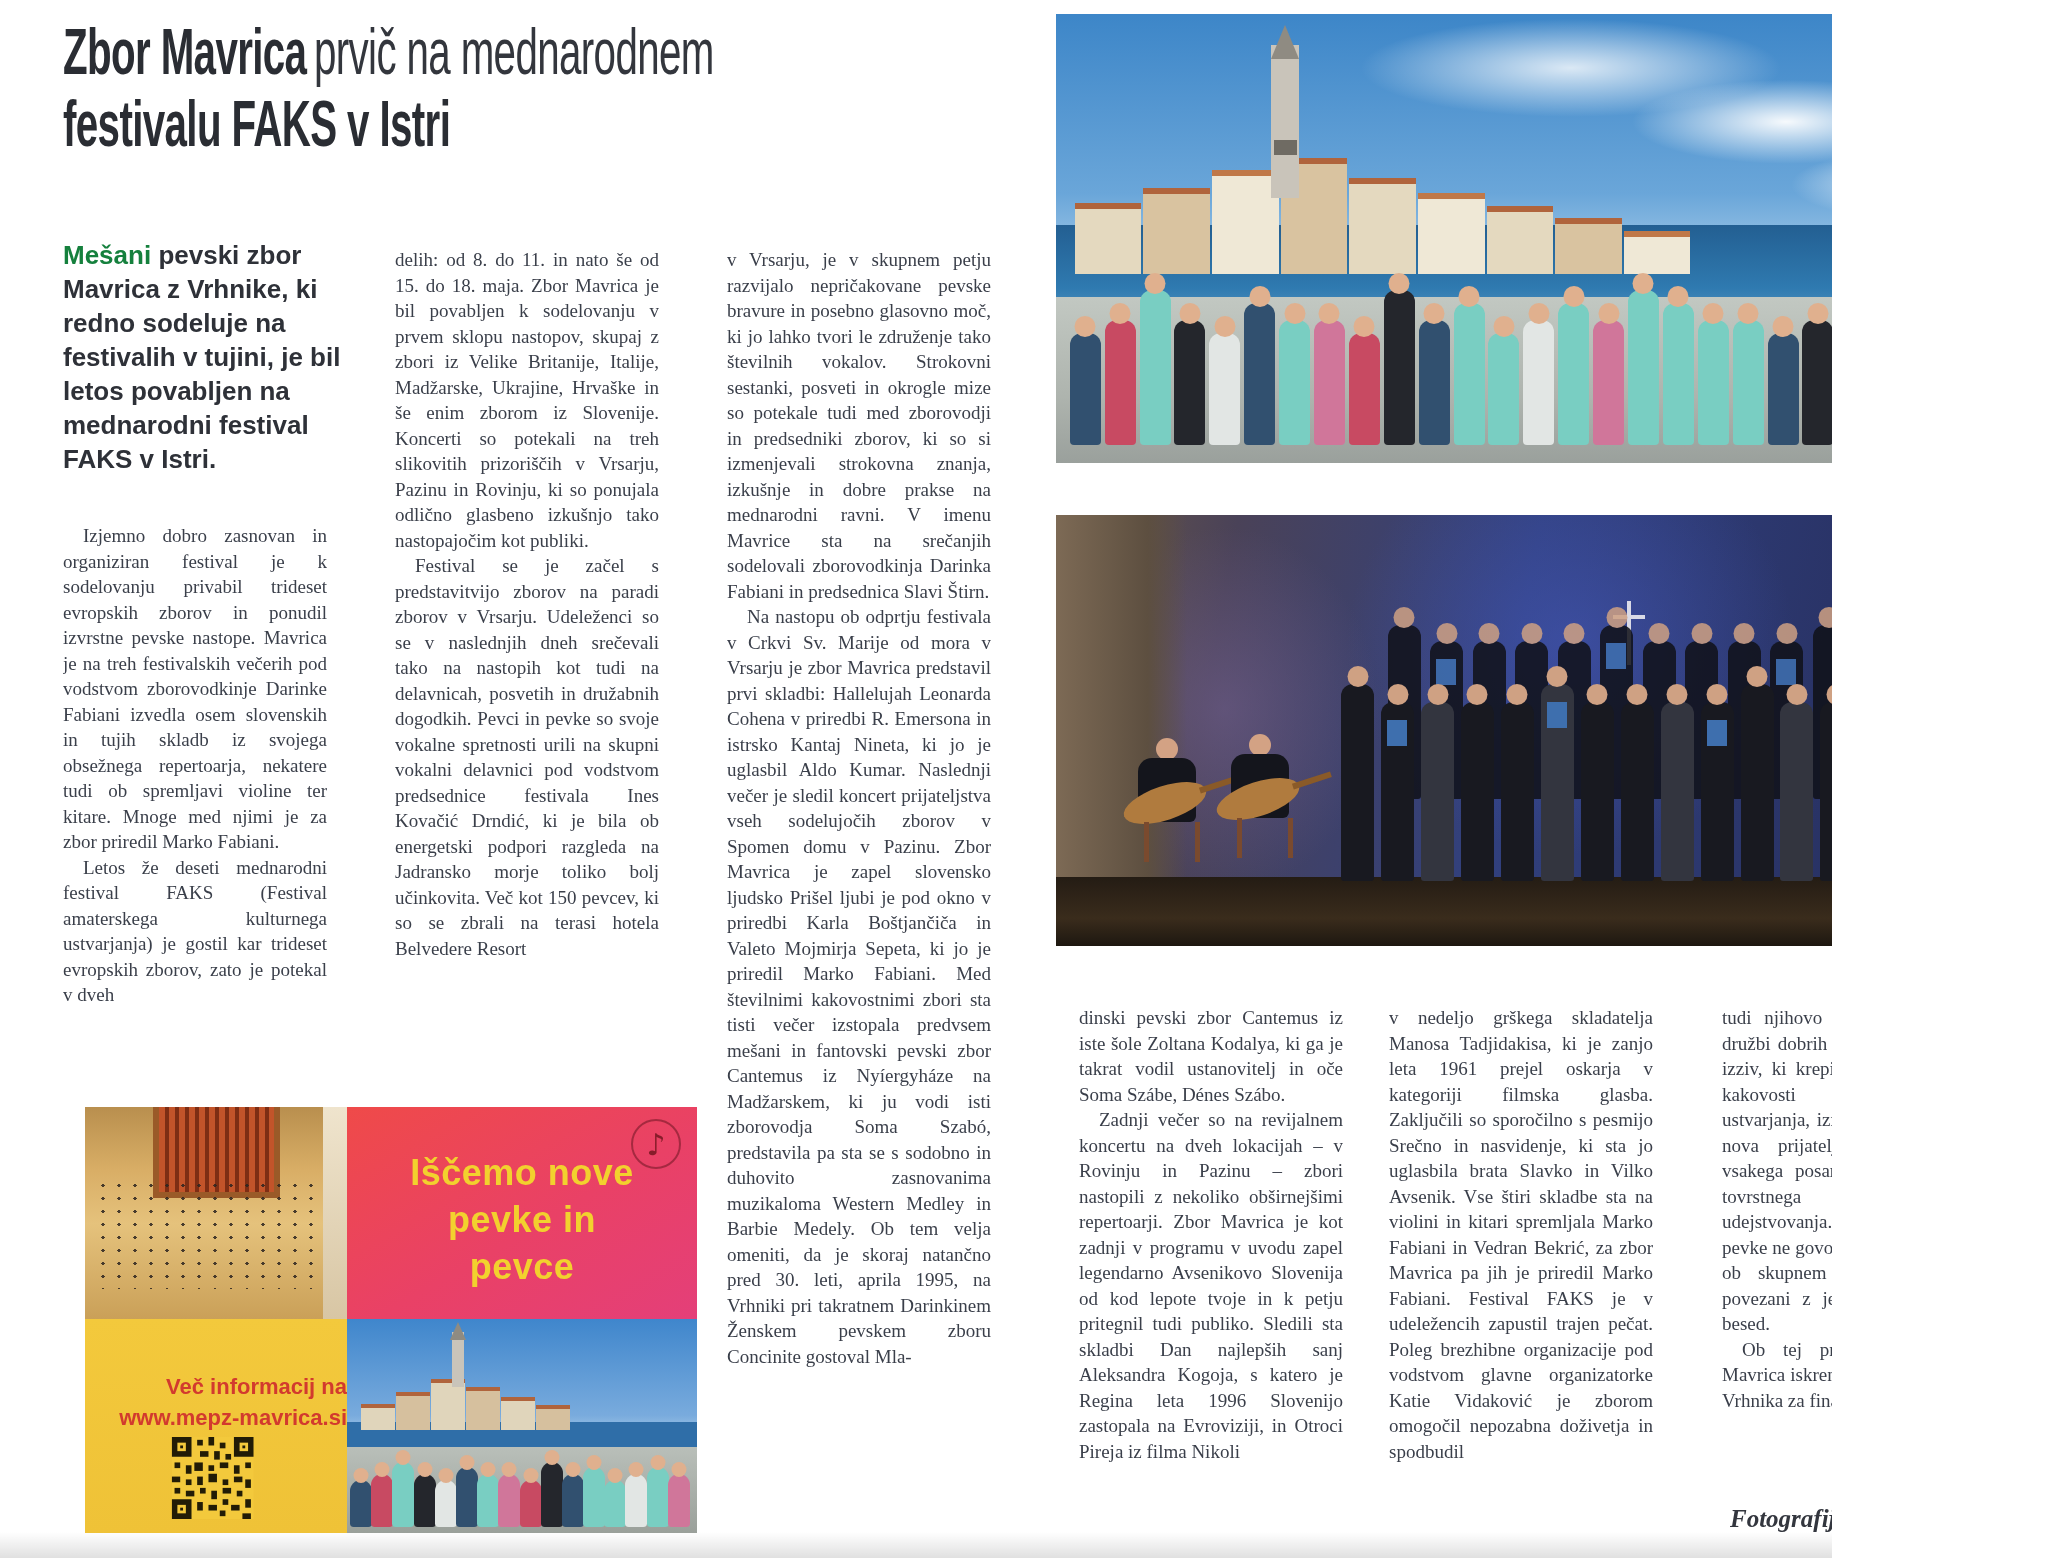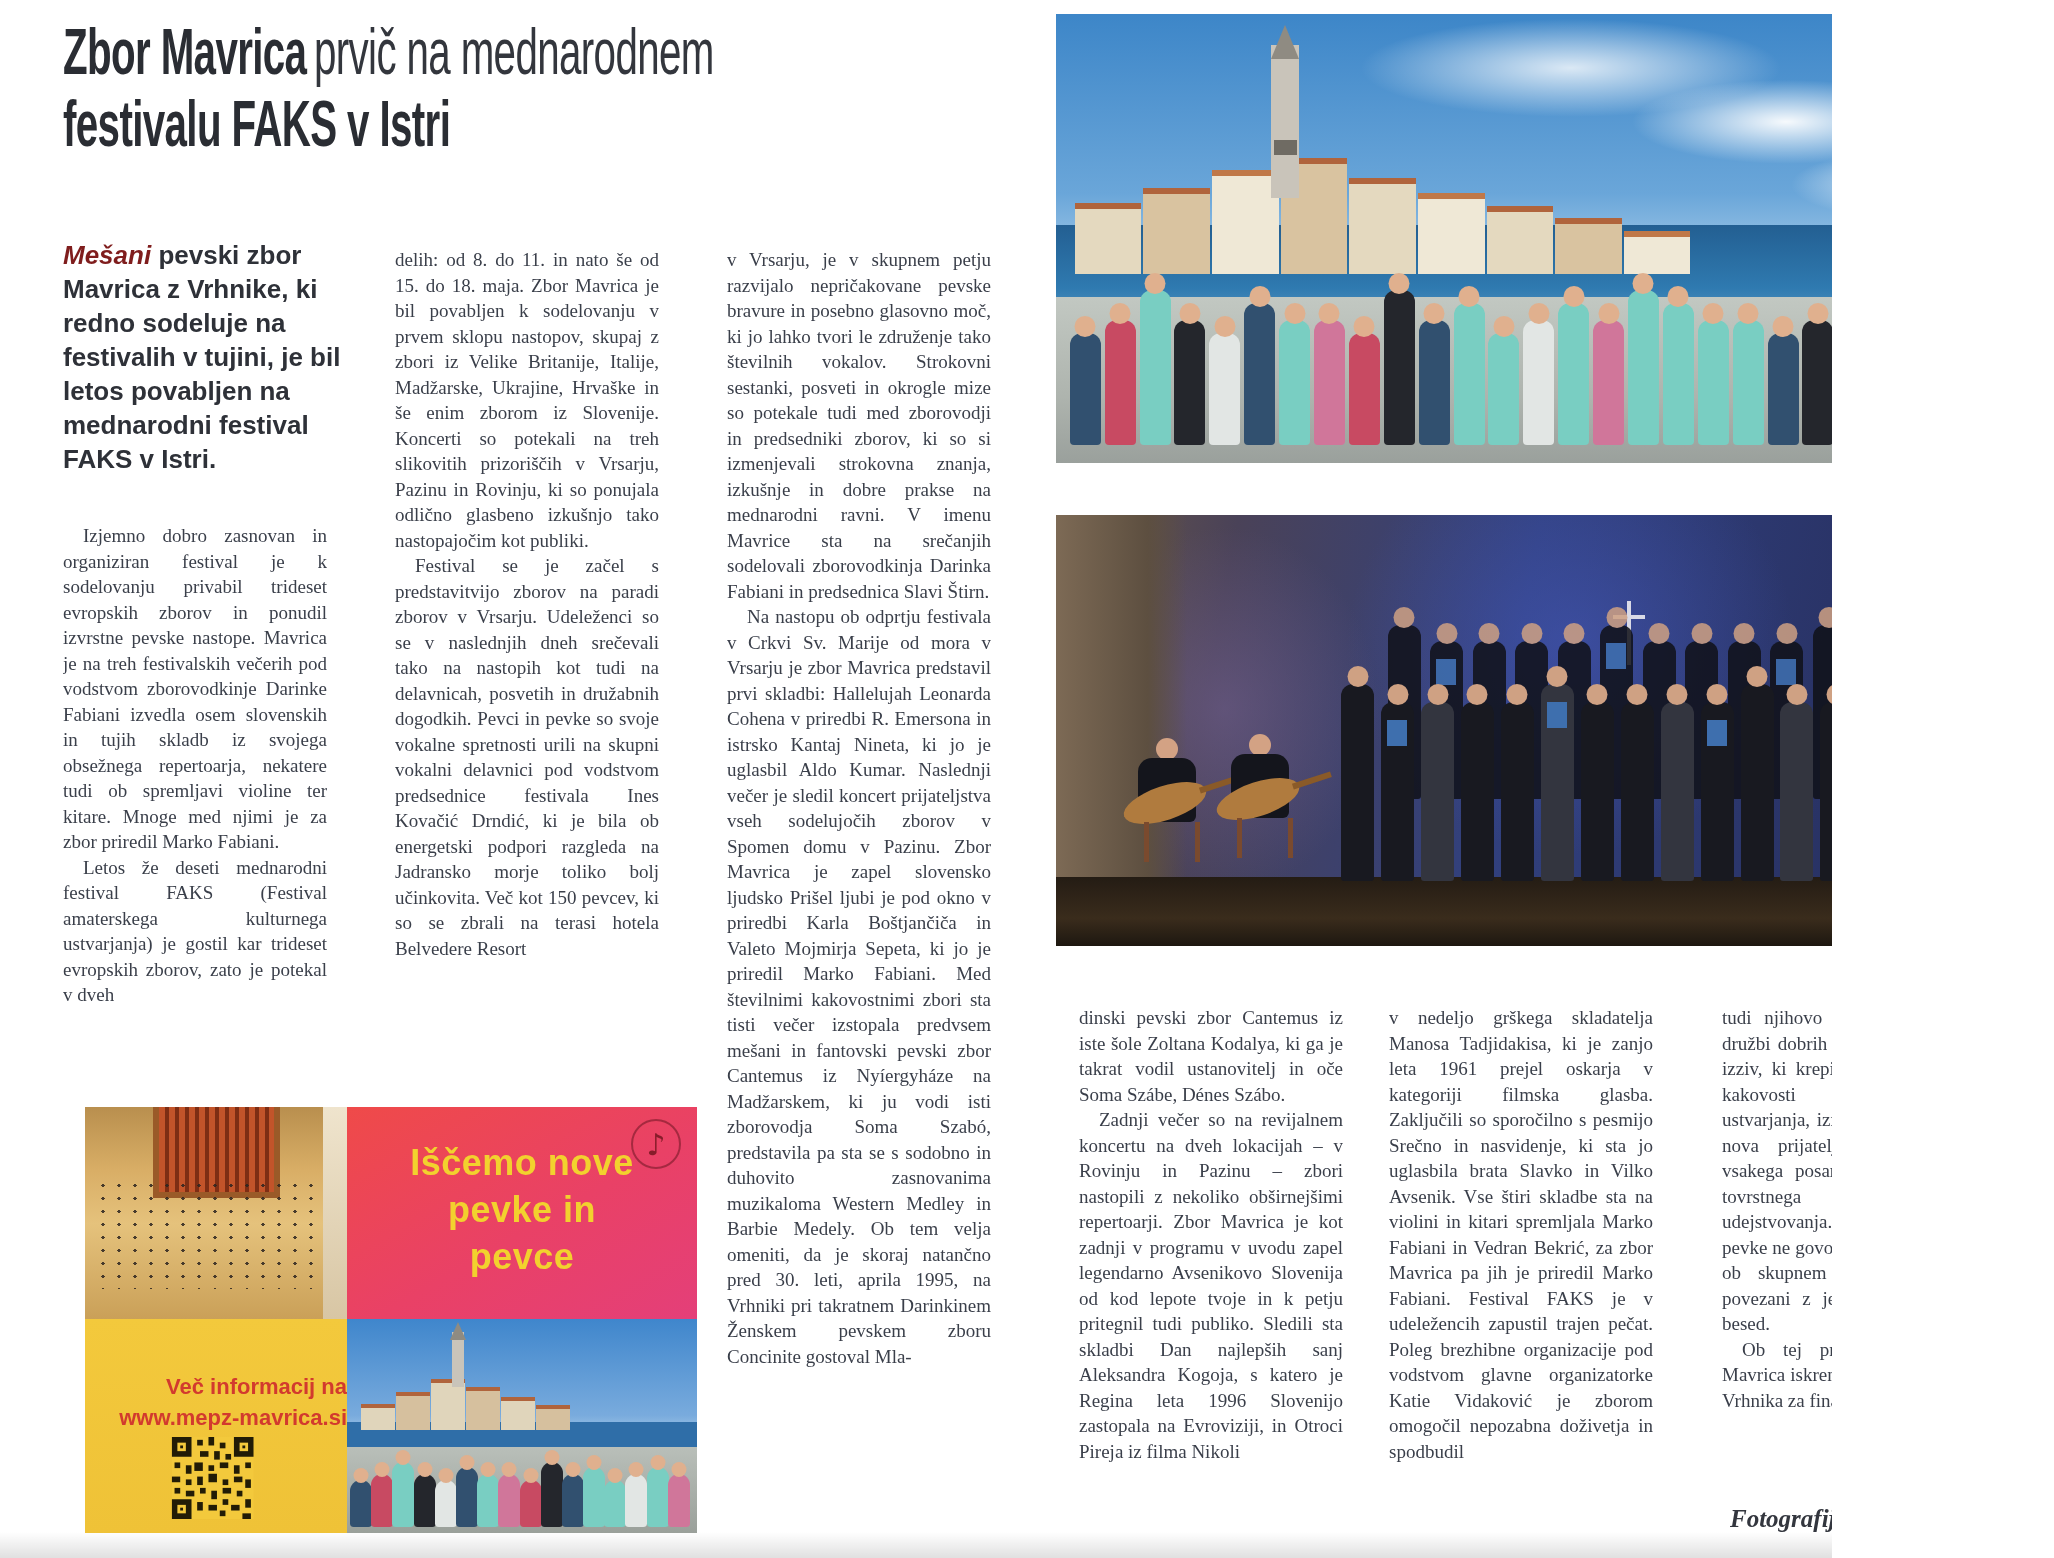--- a/index.html
+++ b/index.html
@@ -11,21 +11,21 @@
          font-family:"Liberation Sans", sans-serif;color:#2a2d33;
          transform:scaleX(.63);transform-origin:left top;white-space:nowrap;
          font-size:64px;line-height:72px;letter-spacing:-1px;}
   .title .t-b{font-weight:700;}
   .title .t-r{font-weight:400;margin-left:12px;color:#33363d;}
 
   
   .lead{position:absolute;left:63px;top:238px;width:300px;
         font-family:"Liberation Sans", sans-serif;font-weight:700;
         font-size:26px;line-height:34px;color:#2e3138;margin:0;}
-  .lead .hl{color:#7f1d1d;font-style:italic;}
+  .lead .hl{color:#15803d;}
 
   
   .col{position:absolute;width:264px;overflow:hidden;
        font-size:19px;line-height:25.5px;text-align:justify;}
   .col p{margin:0;}
   .col p.ind{text-indent:20px;}
   #col1{left:63px;top:523px;height:566px;}
   #col2{left:395px;top:247px;height:842px;}
   #col3{left:727px;top:247px;height:1302px;}
   #col4{left:1056px;top:1005px;height:545px;margin-left:23px;}
@@ -124,21 +124,21 @@
   .organ{position:absolute;left:26%;top:0;width:44%;height:40%;
       background:repeating-linear-gradient(90deg,#c2542a 0 6px,#7e2e14 6px 10px);
       border:6px solid #9a5a28;border-top:none;}
   .orch-dots{position:absolute;left:4%;top:34%;width:92%;height:52%;
       background-image:radial-gradient(circle 3px at 50% 50%, #2c2420 55%, rgba(0,0,0,0) 60%);
       background-size:16px 13px;opacity:.85;}
   .orch-balcony{position:absolute;right:0;top:0;width:9%;height:100%;
       background:linear-gradient(180deg,#efe4cd,#d8c6a4);}
   .ad-pink{position:relative;overflow:hidden;
       background:linear-gradient(150deg,#ef4a49 0%,#e94166 55%,#e43f79 100%);}
-  .ad-head{position:absolute;left:0;top:32px;width:100%;text-align:center;
+  .ad-head{position:absolute;left:0;top:42px;width:100%;text-align:center;
       font-family:"Liberation Sans", sans-serif;font-weight:700;font-size:36px;line-height:47px;
       color:#f2d12e;letter-spacing:.5px;}
   .ad-logo{position:absolute;right:16px;top:12px;width:46px;height:46px;border-radius:50%;
       border:2px solid rgba(120,25,40,.6);color:#871c2a;display:flex;align-items:center;
       justify-content:center;font-size:30px;font-family:"DejaVu Sans", sans-serif;}
   .ad-yellow{position:relative;overflow:hidden;background:linear-gradient(180deg,#f3c93c,#efc237);}
   .ad-info{position:absolute;left:0;top:52px;width:100%;text-align:right;
       font-family:"Liberation Sans", sans-serif;font-weight:700;font-size:22px;line-height:31px;color:#d23a2e;}
   .qr{position:absolute;left:50%;top:118px;transform:translateX(-54%);width:82px;height:82px;}
   .ad-group{position:relative;overflow:hidden;}

